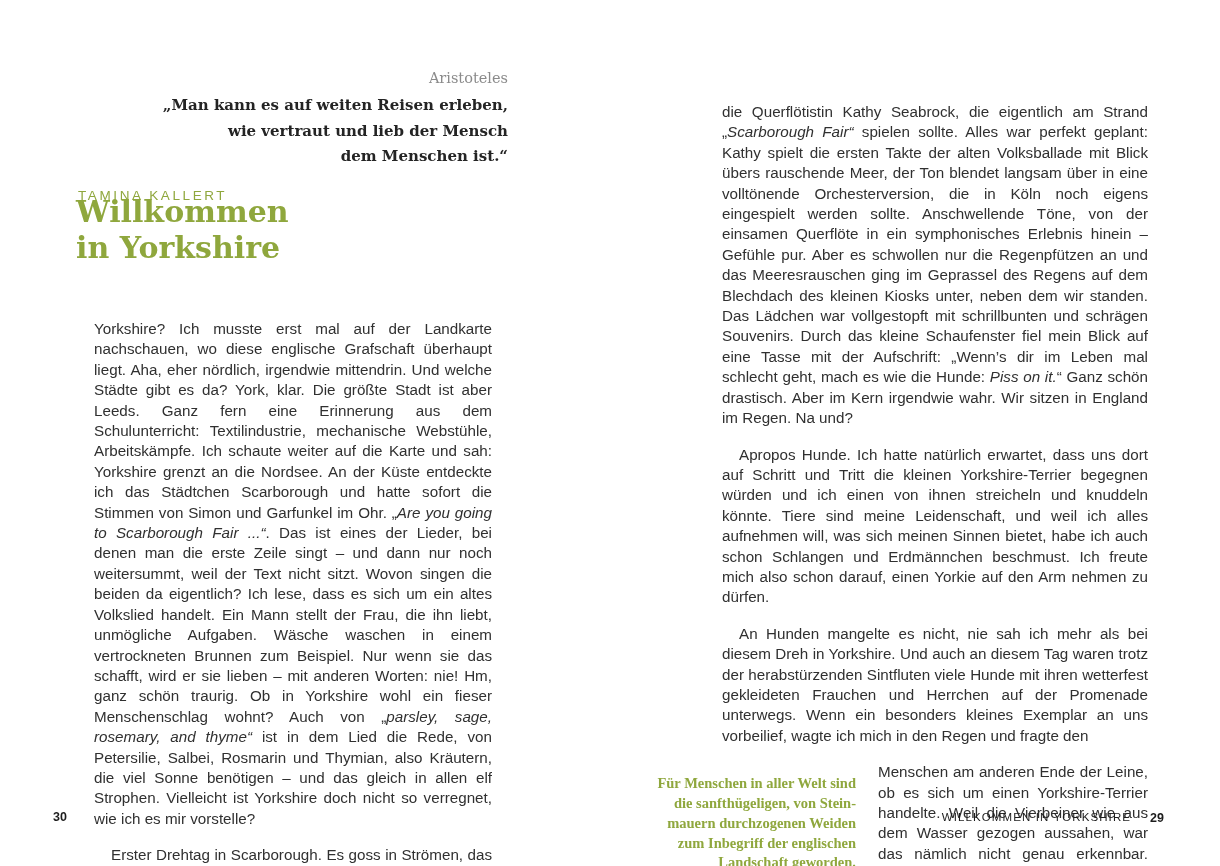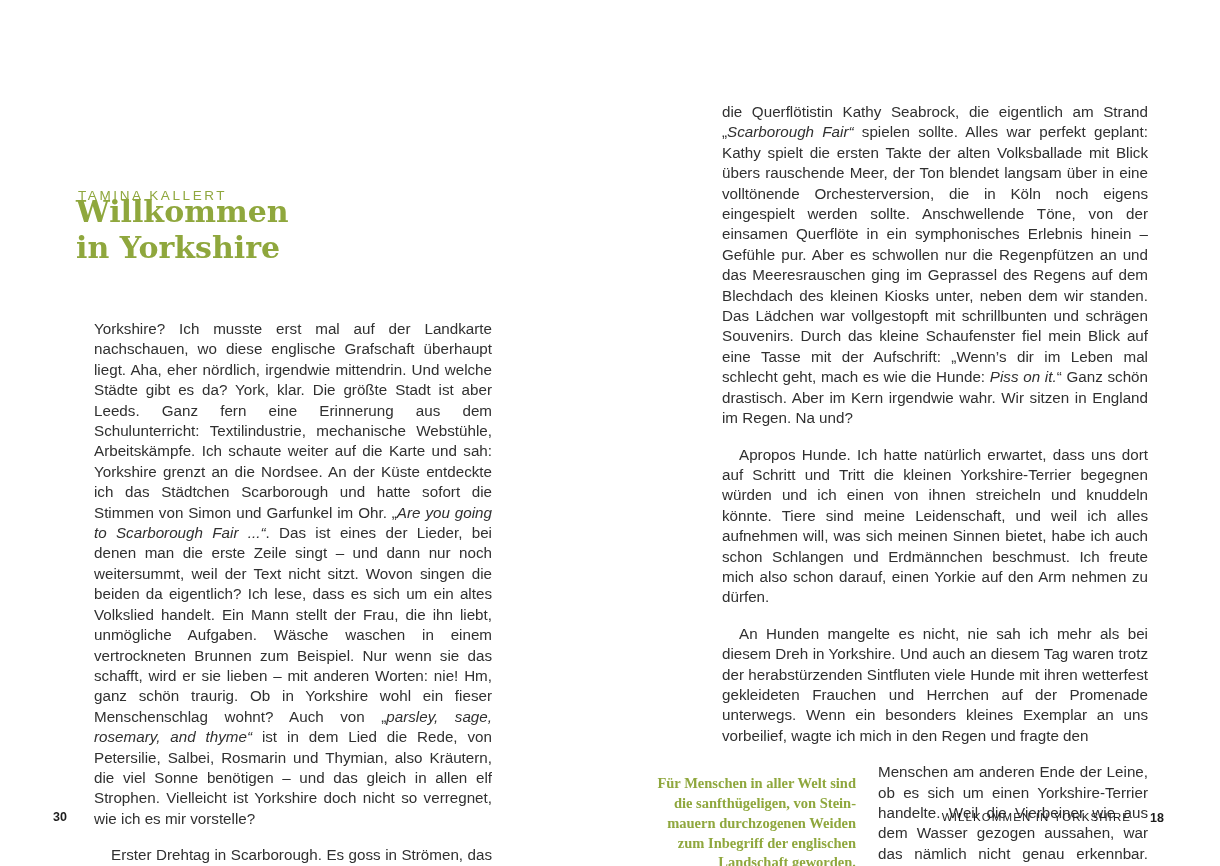--- a/index.html
+++ b/index.html
@@ -105,20 +105,24 @@
     font-size: 12.5px;
     font-weight: bold;
     color: #1c1c1c;
   }
 </style>
 </head>
 <body>
 
 <div class="spread" style="--accent: #8fa73d; --attr-gray: #8b8b8b;">
 
+  <div class="epigraph">
+    <div class="attribution">Aristoteles</div>
+    <div class="quote">„Man kann es auf weiten Reisen erleben,<br>wie vertraut und lieb der Mensch<br>dem Menschen ist.“</div>
+  </div>
 
   <div class="author-name">TAMINA KALLERT</div>
 
   <h1 class="chapter-title" style="margin:0">Willkommen<br>in Yorkshire</h1>
 
   <div class="body-col left-body">
     <p><span>Yorkshire? Ich musste erst mal auf der Landkarte nachschauen, wo diese englische Grafschaft überhaupt liegt. Aha, eher nördlich, irgendwie mittendrin. Und welche Städte gibt es da? York, klar. Die größte Stadt ist aber Leeds. Ganz fern eine Erinnerung aus dem Schulunterricht: Textilindustrie, mechanische Webstühle, Arbeitskämpfe. Ich schaute weiter auf die Karte und sah: Yorkshire grenzt an die Nordsee. An der Küste entdeckte ich das Städtchen Scarborough und hatte sofort die Stimmen von Simon und Garfunkel im Ohr. „</span><span class="it">Are you going to Scarborough Fair ...“</span><span>. Das ist eines der Lieder, bei denen man die erste Zeile singt – und dann nur noch weitersummt, weil der Text nicht sitzt. Wovon singen die beiden da eigentlich? Ich lese, dass es sich um ein altes Volkslied handelt. Ein Mann stellt der Frau, die ihn liebt, unmögliche Aufgaben. Wäsche waschen in einem vertrockneten Brunnen zum Beispiel. Nur wenn sie das schafft, wird er sie lieben – mit anderen Worten: nie! Hm, ganz schön traurig. Ob in Yorkshire wohl ein fieser Menschenschlag wohnt? Auch von „</span><span class="it">parsley, sage, rosemary, and thyme“</span><span> ist in dem Lied die Rede, von Petersilie, Salbei, Rosmarin und Thymian, also Kräutern, die viel Sonne benötigen – und das gleich in allen elf Strophen. Vielleicht ist Yorkshire doch nicht so verregnet, wie ich es mir vorstelle?</span></p>
     <p class="indent"><span>Erster Drehtag in Scarborough. Es goss in Strömen, das Wasser kam von allen Seiten, Regen, Meer und Horizont waren ein einziges Grau. Wir haben unter dem Dach der Strandpromenade Schutz gesucht, trotzdem wurden wir von verwehtem Regenwasser eingesprüht. Nicht daran zu denken, auch nur ein paar Schritte im Freien zu machen. Bei uns stand</span></p>
   </div>
 
@@ -129,16 +133,16 @@
     <p class="indent"><span>Apropos Hunde. Ich hatte natürlich erwartet, dass uns dort auf Schritt und Tritt die kleinen Yorkshire-Terrier begegnen würden und ich einen von ihnen streicheln und knuddeln könnte. Tiere sind meine Leidenschaft, und weil ich alles aufnehmen will, was sich meinen Sinnen bietet, habe ich auch schon Schlangen und Erdmännchen beschmust. Ich freute mich also schon darauf, einen Yorkie auf den Arm nehmen zu dürfen.</span></p>
     <p class="indent"><span>An Hunden mangelte es nicht, nie sah ich mehr als bei diesem Dreh in Yorkshire. Und auch an diesem Tag waren trotz der herabstürzenden Sintfluten viele Hunde mit ihren wetterfest gekleideten Frauchen und Herrchen auf der Promenade unterwegs. Wenn ein besonders kleines Exemplar an uns vorbeilief, wagte ich mich in den Regen und fragte den</span></p>
     <div>
       <div class="pull-quote">Für Menschen in aller Welt sind<br>die sanfthügeligen, von Stein-<br>mauern durchzogenen Weiden<br>zum Inbegriff der englischen<br>Landschaft geworden.</div>
       <p><span>Menschen am anderen Ende der Leine, ob es sich um einen Yorkshire-Terrier handelte. Weil die Vierbeiner wie aus dem Wasser gezogen aussahen, war das nämlich nicht genau erkennbar. Doch jedes Mal erhielt ich eine abschlägige Antwort. Dafür machte ich erste Bekanntschaft mit der Gelassenheit und dem coolen Humor der Einwohner von Yorkshire. Ich sehe mich noch neben der älteren Dame mit dem Norfolk-Terrier an der Leine stehen, uns beiden tropfte das Wasser breitflächig von den Kapuzenrändern ins Gesicht, die Hosenbeine klebten an den Waden und das Wasser</span></p>
     </div>
   </div>
 
   <div class="folio-right">
     <span class="running-head">WILLKOMMEN IN YORKSHIRE</span>
-    <span class="page-num">18</span>
+    <span class="page-num">29</span>
   </div>
 
 </div>
 
 </body></html>

